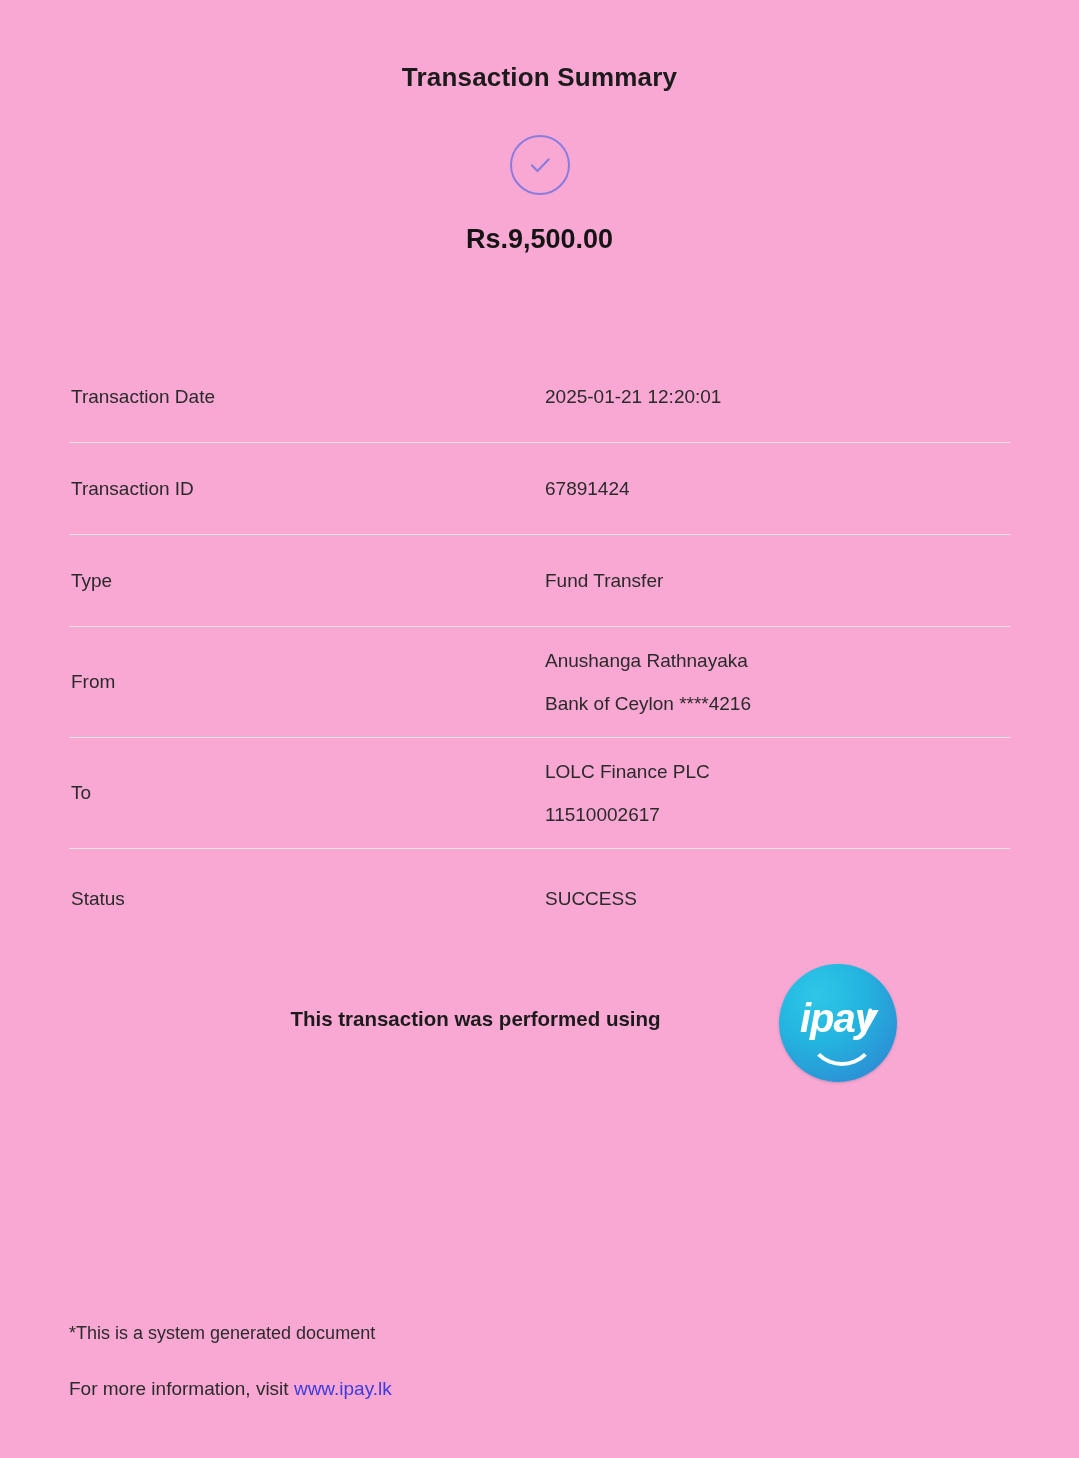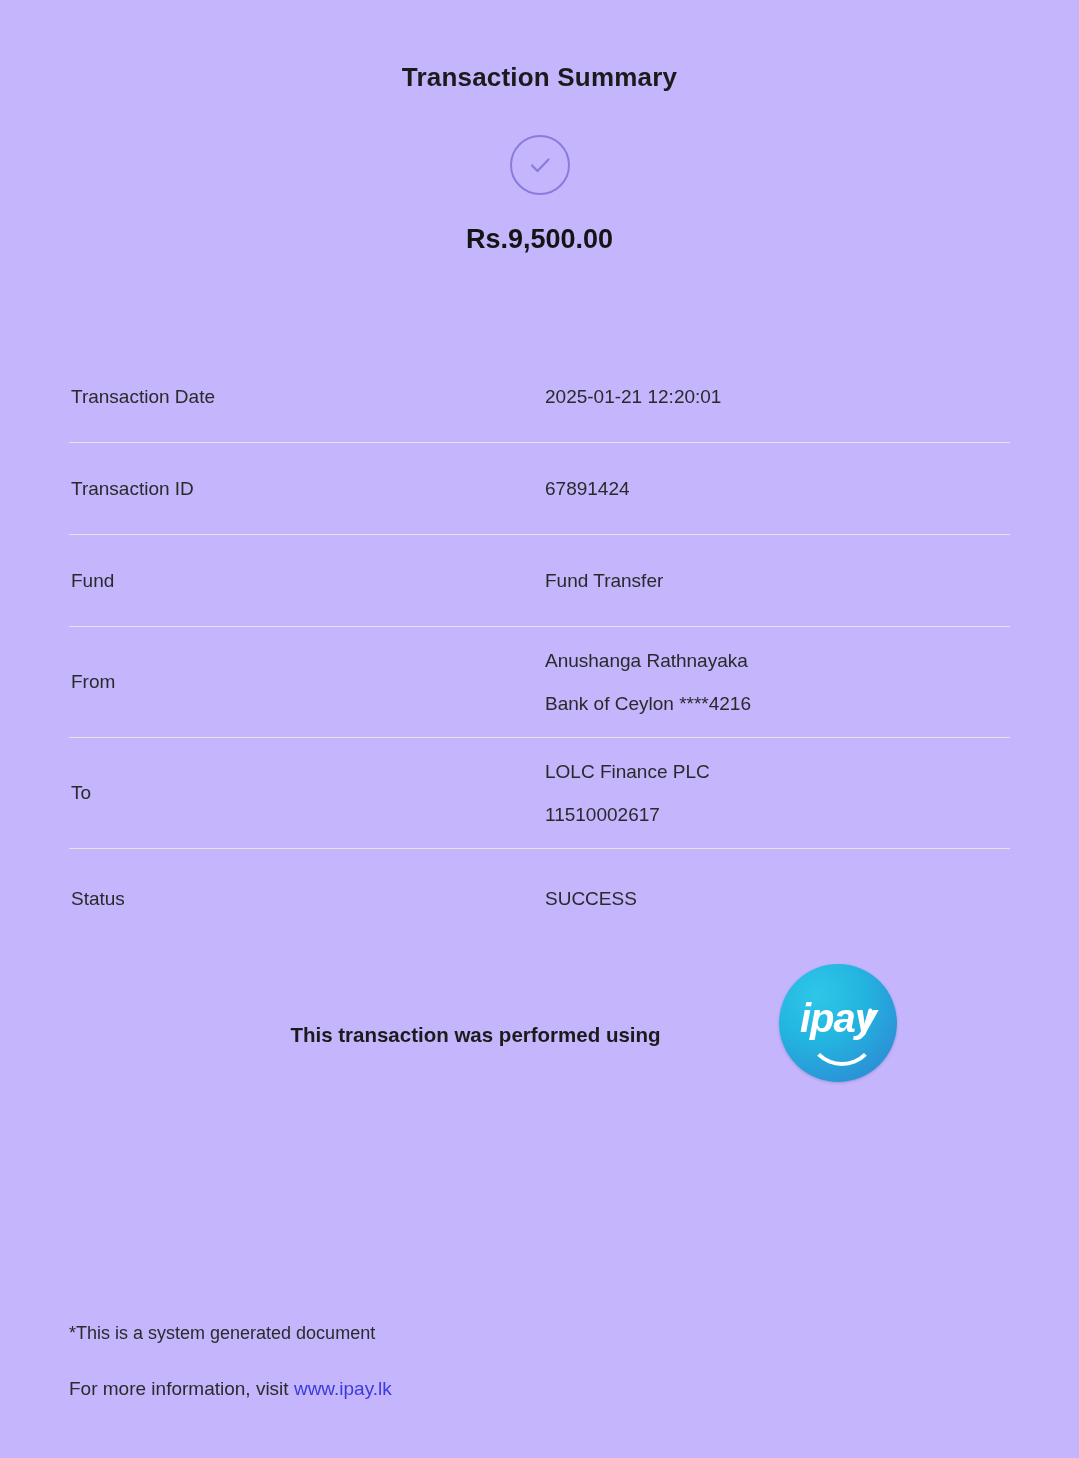--- a/index.html
+++ b/index.html
@@ -9,21 +9,21 @@
   }
   body {
     font-family: "Liberation Sans", sans-serif;
     -webkit-font-smoothing: antialiased;
   }
   .page {
     position: relative;
     width: 1079px;
     height: 1458px;
     margin: 0 auto;
-    background: #c4b5fd;
+    background: #f9a8d4;
     overflow: hidden;
     box-sizing: border-box;
   }
 
   
   .doc-title {
     text-align: center;
     font-size: 26px;
     font-weight: bold;
     color: #1b1b1b;
@@ -103,21 +103,21 @@
   
   .promo {
     position: relative;
     margin-top: 14px;
     height: 130px;
   }
   .promo-text {
     position: absolute;
     left: 0;
     right: 0;
-    top: 60px;
+    top: 44px;
     text-align: center;
     font-size: 20.5px;
     font-weight: bold;
     color: #1b1b1b;
     padding-right: 128px;
   }
   .ipay-logo {
     position: absolute;
     left: 779px;
     top: 1px;
@@ -213,21 +213,21 @@
           <span class="line">2025-01-21 12:20:01</span>
         </td>
       </tr>
       <tr>
         <td class="label">Transaction ID</td>
         <td class="value">
           <span class="line">67891424</span>
         </td>
       </tr>
       <tr>
-        <td class="label">Fund</td>
+        <td class="label">Type</td>
         <td class="value">
           <span class="line">Fund Transfer</span>
         </td>
       </tr>
       <tr class="row-two">
         <td class="label">From</td>
         <td class="value">
           <span class="line">Anushanga  Rathnayaka</span>
           <span class="line">Bank of Ceylon ****4216</span>
         </td>

